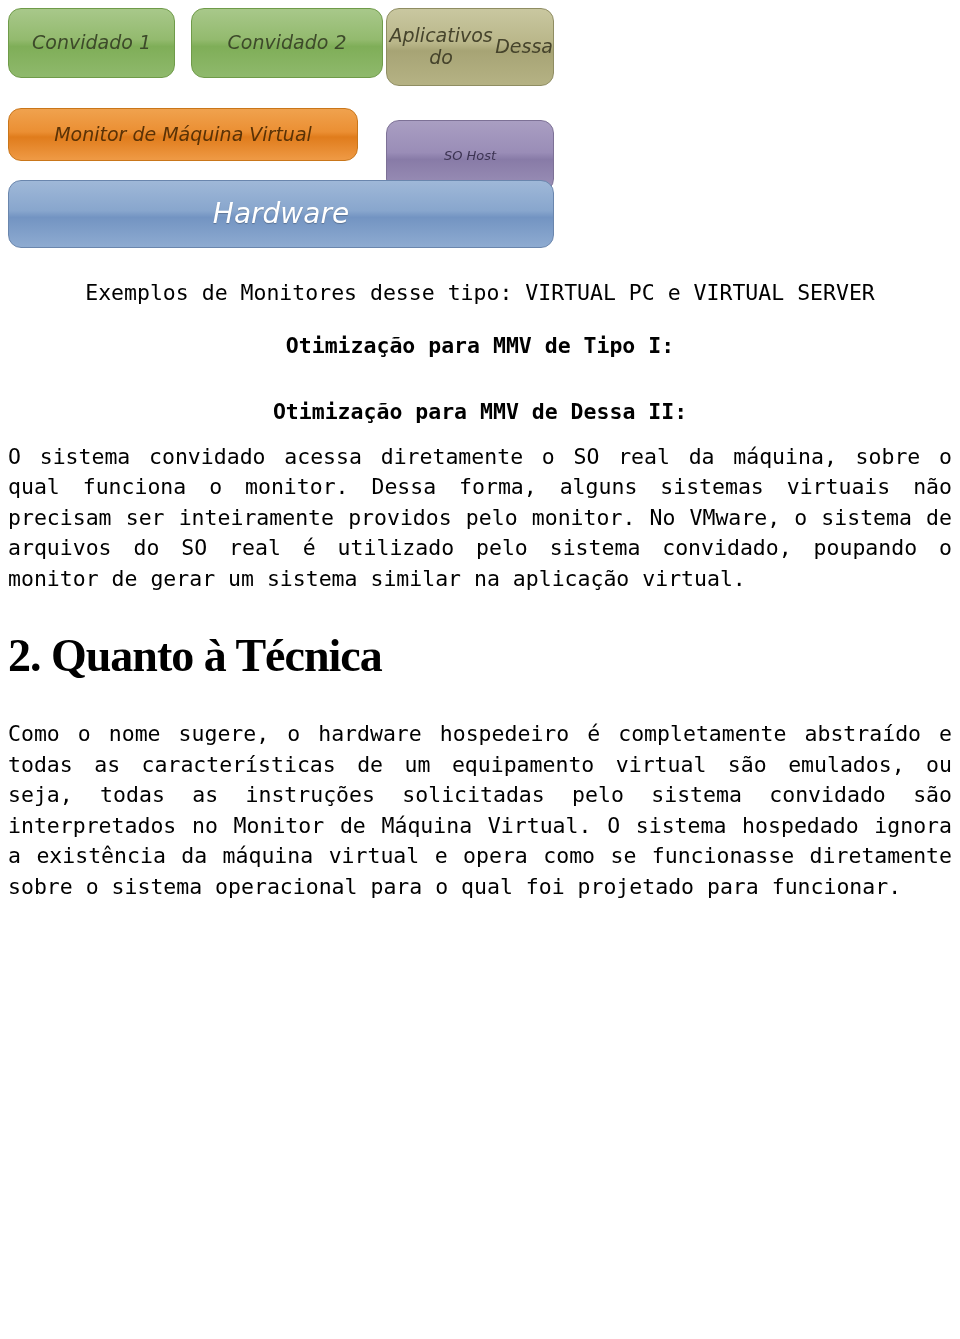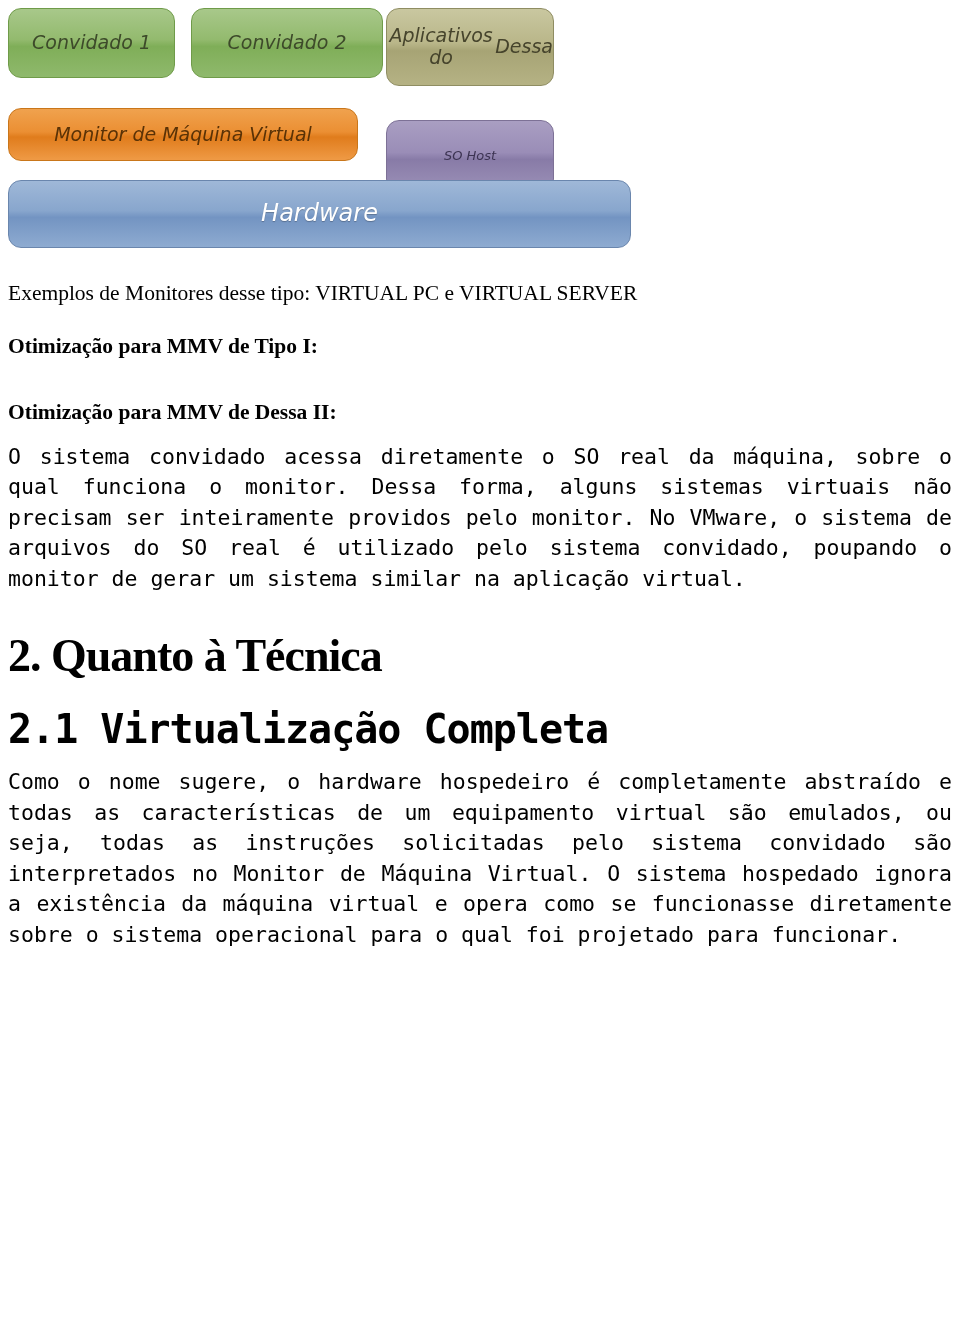--- a/index.html
+++ b/index.html
@@ -72,43 +72,43 @@
   }
   .box-hostos {
     left: 378px; top: 88px; width: 168px; height: 72px;
     background: linear-gradient(to bottom, #a99ec2 0%, #9a8db7 45%, #887ba7 55%, #9c91b8 100%);
     border: 1px solid #7d7196;
     color: #3c3352;
     font-size: 13px;
     margin-top: 24px;
   }
   .box-hardware {
-    left: 0px; top: 172px; width: 623px; height: 68px;
+    left: 0px; top: 172px; width: 546px; height: 68px;
     background: linear-gradient(to bottom, #9fb8d8 0%, #88a6cd 45%, #7394c2 55%, #8eabd1 100%);
     border: 1px solid #6a86ad;
     color: #ffffff;
-    font-size: 24px;
+    font-size: 28px;
     text-shadow: 0 1px 1px rgba(0,0,0,0.25);
   }
 
   
   .body-text {
     margin: 30px 8px 0 8px;
     width: 944px;
   }
   p {
     margin: 0 0 0 0;
     font-family: "DejaVu Sans Mono", monospace;
     font-size: 21.5px;
     line-height: 1.42;
     text-align: justify;
     text-justify: inter-word;
     letter-spacing: 0;
   }
-  p.nojust { text-align: left; font-family: Liberation Serif, serif; }
+  p.nojust { text-align: center; }
   .spacer-sm { height: 14px; }
   .spacer-md { height: 22px; }
   .spacer-lg { height: 34px; }
   .bold { font-weight: bold; }
 
   h1.heading {
     font-family: Liberation Serif, serif;
     font-size: 46px;
     font-weight: bold;
     margin: 0;
@@ -169,20 +169,19 @@
     <div class="spacer-sm"></div>
 
     <p>O sistema convidado acessa diretamente o SO real da máquina, sobre o qual funciona o monitor. Dessa forma, alguns sistemas virtuais não precisam ser inteiramente providos pelo monitor. No VMware, o sistema de arquivos do SO real é utilizado pelo sistema convidado, poupando o monitor de gerar um sistema similar na aplicação virtual.</p>
 
     <div class="spacer-lg"></div>
 
     <h1 class="heading">2. Quanto à Técnica</h1>
 
     <div class="spacer-md"></div>
 
-    <h2 class="heading">2.1 Virtualização Completa</h2>
 
     <div class="spacer-sm"></div>
 
     <p>Como o nome sugere, o hardware hospedeiro é completamente abstraído e todas as características de um equipamento virtual são emulados, ou seja, todas as instruções solicitadas pelo sistema convidado são interpretados no Monitor de Máquina Virtual. O sistema hospedado ignora a existência da máquina virtual e opera como se funcionasse diretamente sobre o sistema operacional para o qual foi projetado para funcionar.</p>
 
   </div>
 </div>
 
 </body></html>

